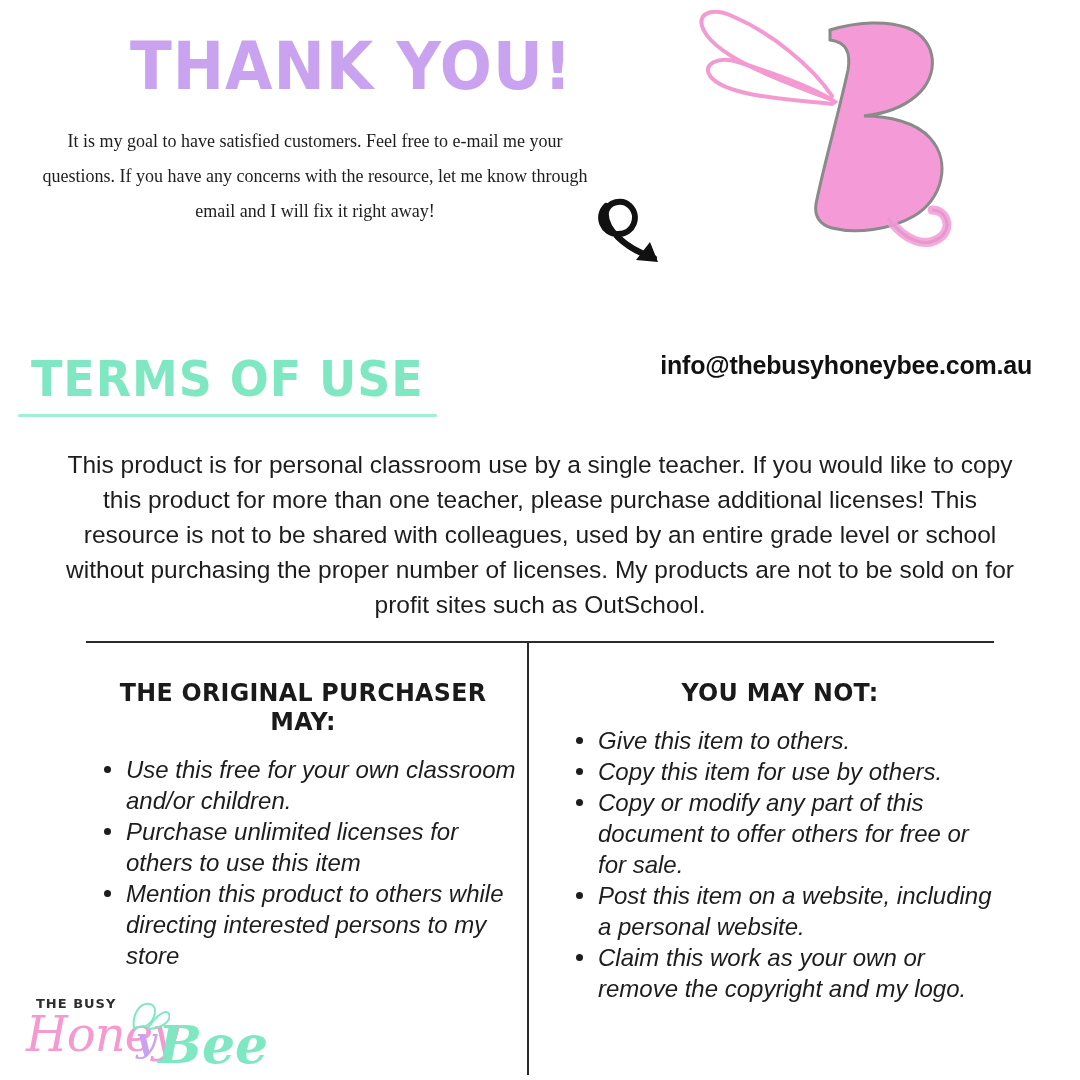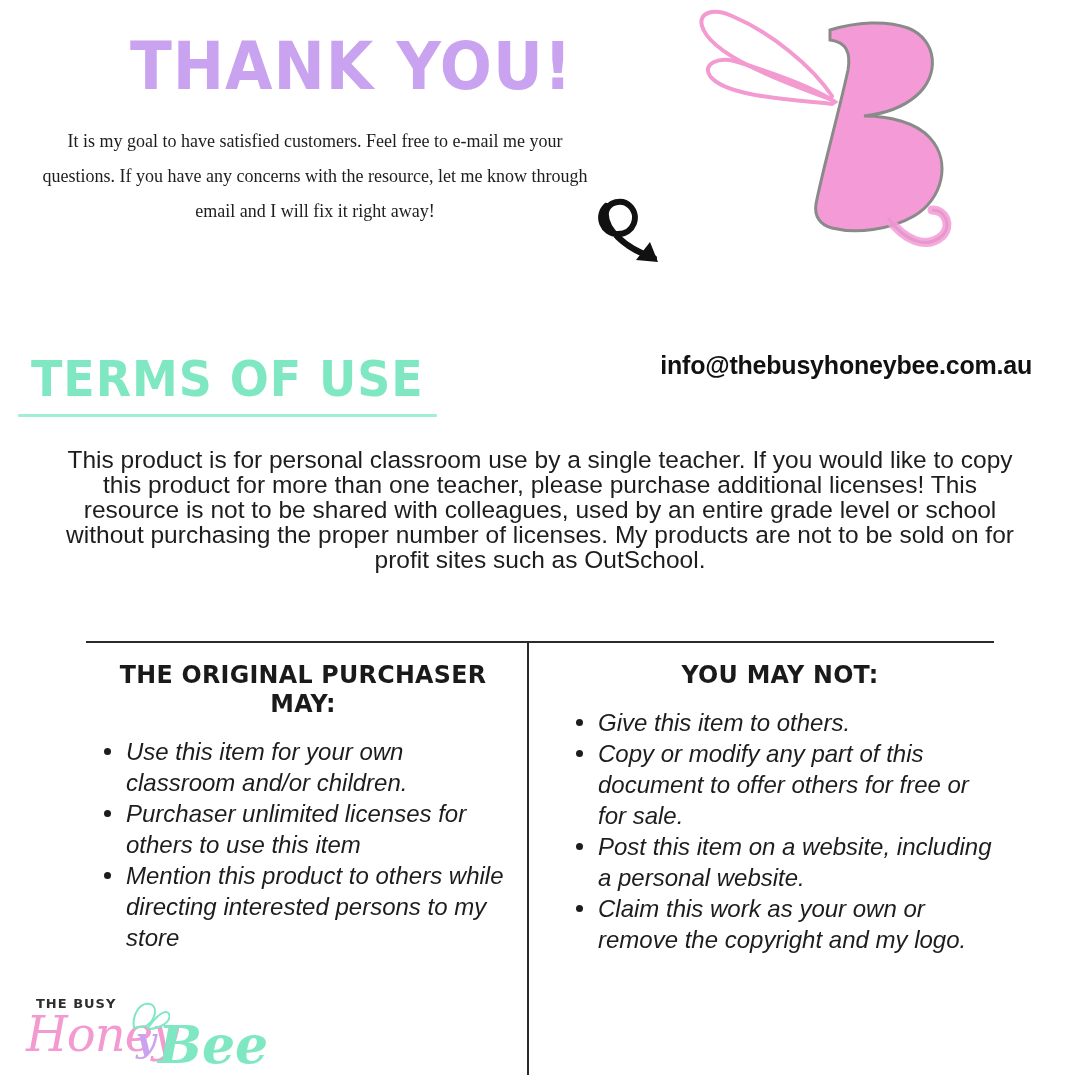--- a/index.html
+++ b/index.html
@@ -85,42 +85,42 @@
     border-bottom: 3px solid #9ff0d4;
   }
 
   
   .terms-body {
     position: absolute;
     left: 52px; top: 447px;
     width: 976px;
     text-align: center;
     font-size: 24.5px;
-    line-height: 25px;
+    line-height: 35px;
     color: #1d1d1d;
   }
 
   
   .hrule {
     position: absolute;
     left: 86px; top: 641px;
     width: 908px; height: 2px;
     background: #2b2b2b;
   }
   .vrule {
     position: absolute;
     left: 527px; top: 641px;
     width: 2px; height: 434px;
     background: #2b2b2b;
   }
 
   
   .col {
     position: absolute;
-    top: 660px;
+    top: 678px;
   }
   .col.left  { left: 88px;  width: 430px; }
   .col.right { left: 560px; width: 440px; }
 
   .col-head {
     text-align: center;
     font-family: "DejaVu Sans", sans-serif;
     font-weight: bold;
     font-size: 25px;
     letter-spacing: 0.3px;
@@ -242,30 +242,31 @@
   </div>
 
   <div class="terms-body">This product is for personal classroom use by a single teacher. If you would like to copy this product for more than one teacher, please purchase additional licenses! This resource is not to be shared with colleagues, used by an entire grade level or school without purchasing the proper number of licenses. My products are not to be sold on for profit sites such as OutSchool.</div>
 
   <div class="hrule"></div>
   <div class="vrule"></div>
 
   <div class="col left">
     <div class="col-head">The Original Purchaser May:</div>
     <ul class="rules">
-      <li>Use this item for your own classroom and/or children.</li>
-      <li>Purchaser unlimited licenses for others to use this item</li>
+      <li>Use this free for your own classroom and/or children.</li>
+      <li>Purchase unlimited licenses for others to use this item</li>
       <li>Mention this product to others while directing interested persons to my store</li>
     </ul>
   </div>
 
   <div class="col right">
     <div class="col-head">You May Not:</div>
     <ul class="rules">
       <li>Give this item to others.</li>
+      <li>Copy this item for use by others.</li>
       <li>Copy or modify any part of this document to offer others for free or for sale.</li>
       <li>Post this item on a website, including a personal website.</li>
       <li>Claim this work as your own or remove the copyright and my logo.</li>
     </ul>
   </div>
 
   <div class="footer-logo">
     <div class="fl-the-busy">THE BUSY</div>
     <div class="fl-honey">Honey</div>
     <div class="fl-y">y</div>

